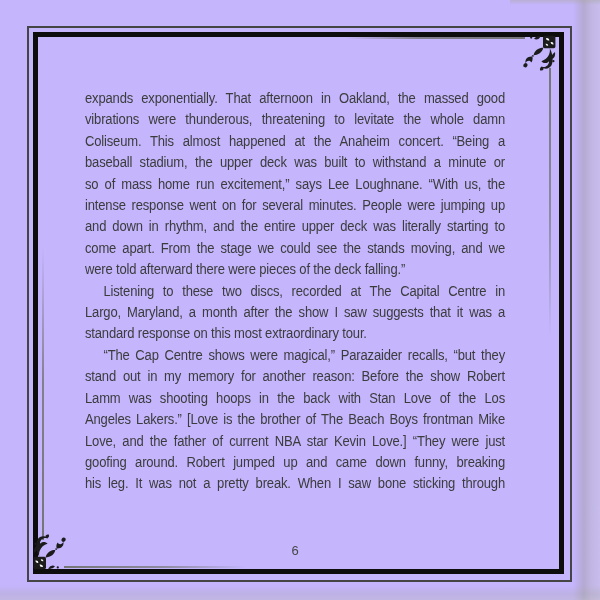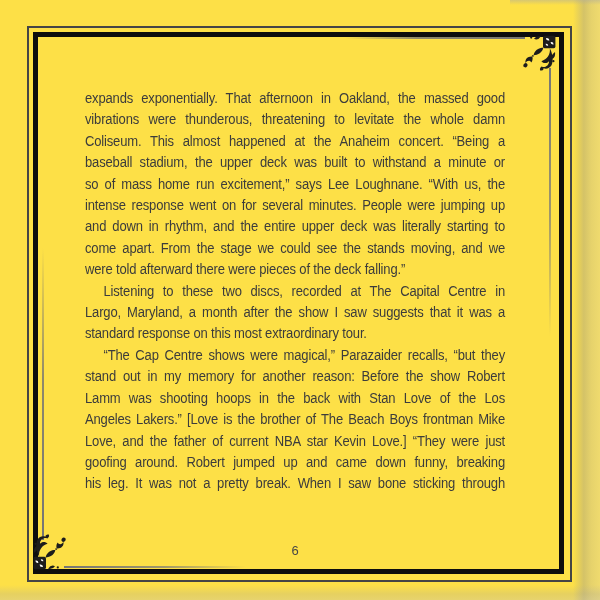--- a/index.html
+++ b/index.html
@@ -3,21 +3,21 @@
 <meta charset="utf-8">
 <style>
   html, body { margin:0; padding:0; }
   body {
     width:600px; height:600px; position:relative; overflow:hidden;
     background:#f2f1ee;
     font-family:"Liberation Sans", sans-serif;
   }
   .scan-page {
     position:absolute; inset:0;
-    background:#fde047;
+    background:#c4b5fd;
   }
   
   .shadow-right {
     position:absolute; top:0; right:0; width:27px; height:600px;
     background:linear-gradient(to right,
       rgba(156,154,148,0) 0%, rgba(156,154,148,.42) 40%,
       rgba(186,184,178,.34) 68%, rgba(208,206,200,.30) 100%);
   }
   .shadow-bottom {
     position:absolute; left:0; bottom:0; width:600px; height:15px;

